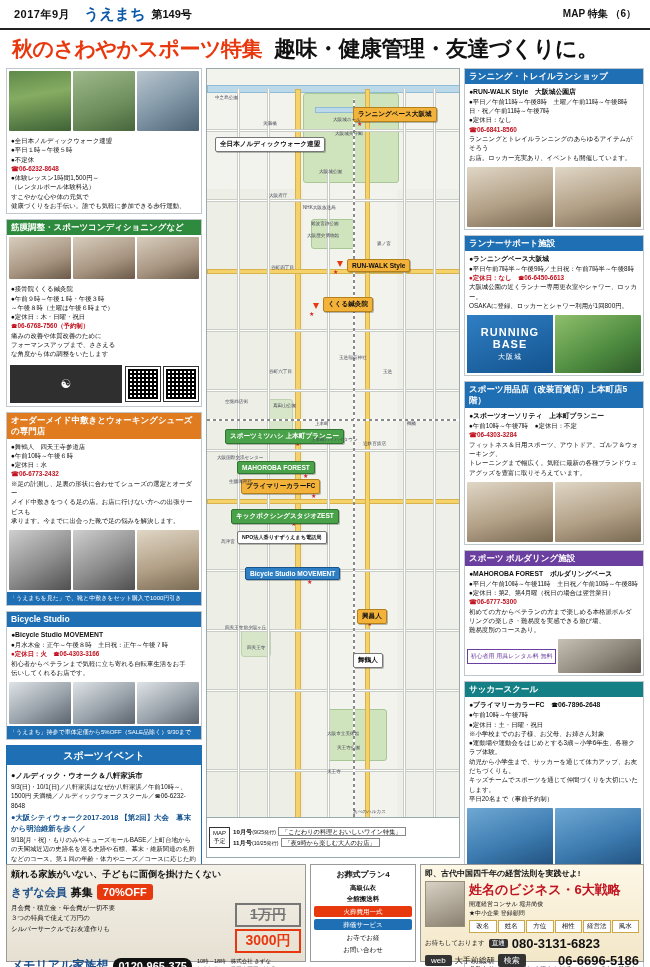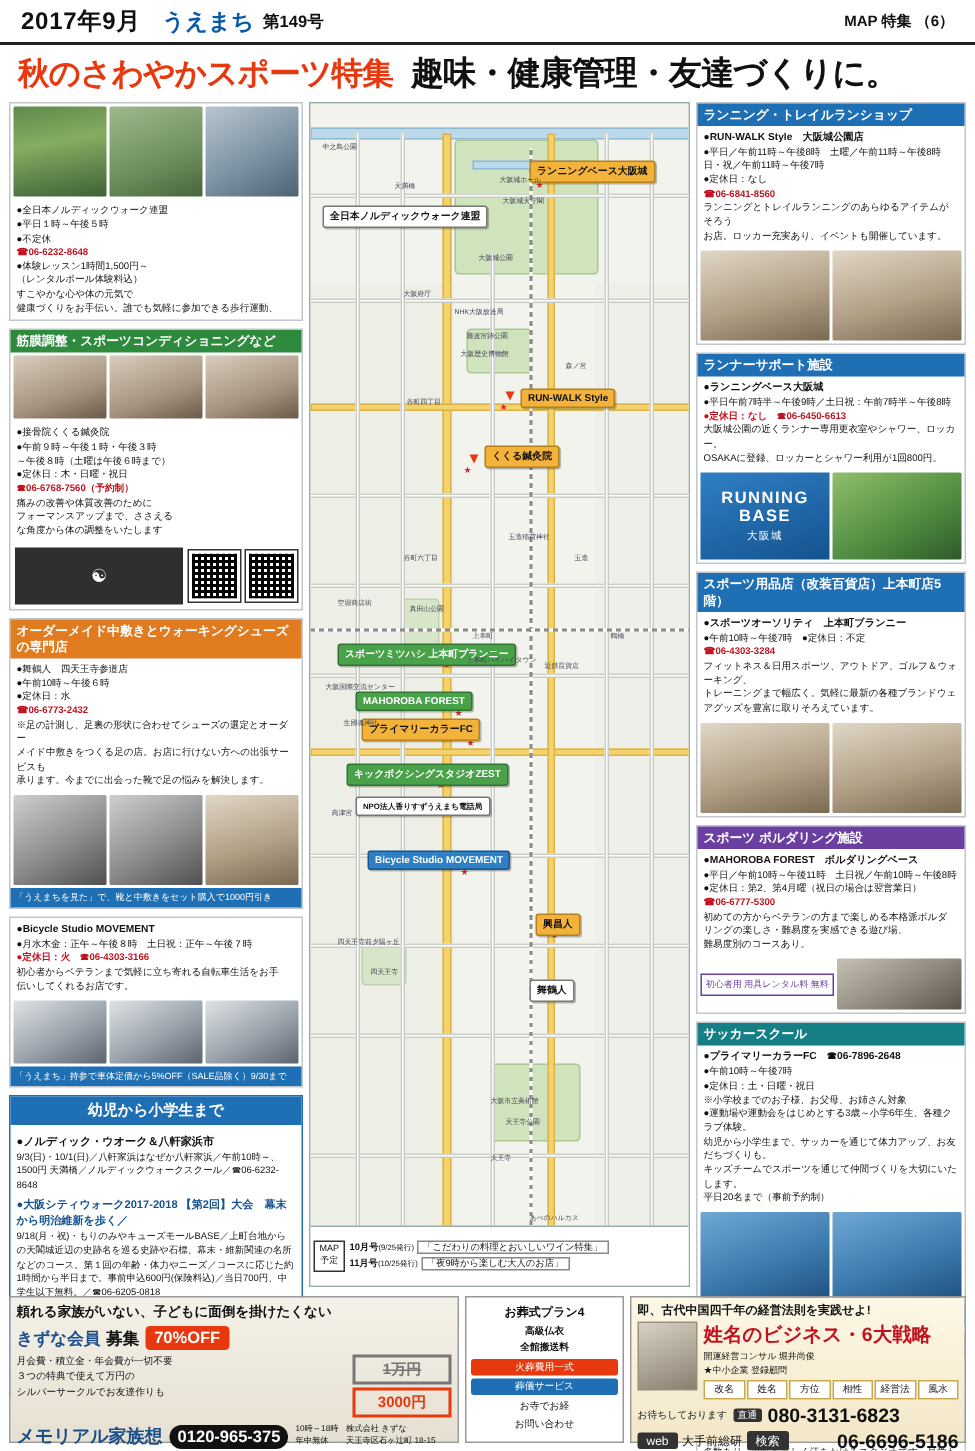--- a/index.html
+++ b/index.html
@@ -14,21 +14,21 @@
     overflow:hidden;
   }
   .page { position:relative; width:650px; height:967px; background:#fff; }
 
   
   .masthead {
     position:absolute; top:0; left:0; width:650px; height:30px;
     border-bottom:2px solid #222;
     display:flex; align-items:center; padding:0 14px;
   }
-  .masthead .date { font-size:16px; font-weight:bold; letter-spacing:0.5px; }
+  .masthead .date { font-size:11px; font-weight:bold; letter-spacing:0.5px; }
   .masthead .logo {
     margin-left:14px; font-size:15px; font-weight:bold; color:#0a58a8;
     font-family:"DejaVu Sans", sans-serif;
   }
   .masthead .issue { margin-left:6px; font-size:11px; font-weight:bold; }
   .masthead .right { margin-left:auto; font-size:10px; font-weight:bold; }
 
   .headline {
     position:absolute; top:32px; left:0; width:650px; height:34px;
     display:flex; align-items:center; padding-left:12px;
@@ -137,21 +137,21 @@
   .bottom { position:absolute; left:6px; top:864px; width:638px; height:98px; }
   .bad { position:absolute; border:1px solid #999; background:#fff; }
   .bad1 { left:0;   top:0; width:300px; height:98px; background:linear-gradient(180deg,#f4f1e8,#e6e0d2); }
   .bad2 { left:304px; top:0; width:106px; height:98px; background:#fff; }
   .bad3 { left:414px; top:0; width:224px; height:98px; background:linear-gradient(180deg,#fdf7e6,#f3e7c8); }
 
   .bad-h { font-size:9px; font-weight:bold; color:#111; }
   .memorial { font-size:12px; font-weight:bold; color:#1b4f8a; }
   .freedial { background:#111; color:#fff; font-size:11px; font-weight:bold; padding:2px 5px; border-radius:9px; display:inline-block; }
   .off70 { background:#e8380d; color:#fff; font-weight:bold; font-size:11px; padding:2px 6px; border-radius:3px; display:inline-block; }
-  .pricebox { border:2px solid #e8380d; color:#e8380d; font-weight:bold; font-size:10px; padding:1px 4px; text-align:center; }
+  .pricebox { border:2px solid #e8380d; color:#e8380d; font-weight:bold; font-size:14px; padding:1px 4px; text-align:center; }
   .strat-title { color:#c1121f; font-weight:bold; font-size:13px; }
   .phone-big { font-size:13px; font-weight:bold; color:#111; }
   .websearch { display:flex; align-items:center; gap:3px; font-size:8px; }
   .websearch .btn { background:#333; color:#fff; padding:1px 6px; border-radius:2px; font-size:8px; }
   .grid6 { display:grid; grid-template-columns:repeat(6,1fr); gap:1px; font-size:6.5px; text-align:center; }
   .grid6 div { background:#fff; border:1px solid #c9a84a; padding:1px 0; }
 </style>
 </head>
 <body>
 
@@ -226,37 +226,38 @@
       </div>
       <div class="photos">
         <div class="ph tall p-shoe"></div>
         <div class="ph tall p-shoe"></div>
         <div class="ph tall p-shop"></div>
       </div>
       <div style="background:#1f6fb5;color:#fff;font-size:6px;padding:2px 3px">「うえまちを見た」で、靴と中敷きをセット購入で1000円引き</div>
     </div>
 
     <div class="box">
+      <div class="box-hd">Bicycle Studio</div>
       <div class="box-body">
         <div><b>●Bicycle Studio MOVEMENT</b></div>
         <div>●月水木金：正午～午後８時　土日祝：正午～午後７時</div>
         <div class="tel">●定休日：火　☎06-4303-3166</div>
         <div>初心者からベテランまで気軽に立ち寄れる自転車生活をお手</div>
         <div>伝いしてくれるお店です。</div>
       </div>
       <div class="photos">
         <div class="ph p-bike"></div>
         <div class="ph p-bike"></div>
         <div class="ph p-bike"></div>
       </div>
       <div style="background:#1f6fb5;color:#fff;font-size:6px;padding:2px 3px">「うえまち」持参で車体定価から5%OFF（SALE品除く）9/30まで</div>
     </div>
 
     <div class="box events">
-      <div class="box-hd">幼児から小学生まで</div>
+      <div class="box-hd">スポーツイベント</div>
       <div class="box-body">
         <div class="ev-title">●ノルディック・ウオーク＆八軒家浜市</div>
         <div class="ev-body">9/3(日)・10/1(日)／八軒家浜はなぜか八軒家浜／午前10時～、1500円 天満橋／ノルディックウォークスクール／☎06-6232-8648</div>
         <div class="ev-title blue">●大阪シティウォーク2017-2018 【第2回】大会　幕末から明治維新を歩く／</div>
         <div class="ev-body">9/18(月・祝)・もりのみやキューズモールBASE／上町台地からの天閣城近辺の史跡名を巡る史跡や石標、幕末・維新関連の名所などのコース。第１回の年齢・体力やニーズ／コースに応じた約1時間から半日まで。事前申込600円(保険料込)／当日700円、中学生以下無料。／☎06-6205-0818</div>
         <div class="ev-title red">●第1２回御堂筋サイクルピクニック</div>
         <div class="ev-body">9/18(月・祝)／中之島公園 午前10時～午後3時／自転車試乗会や自転車教室、抽選会、カフェの出店など。午前10時半から始まって通行できる車道を走り抜ける。安全な自転車でアピール走行、アピール走行協力金500円。御堂筋サイクルピクニッククラブ事務局☎06・6475・8885</div>
       </div>
     </div>
   </div>

